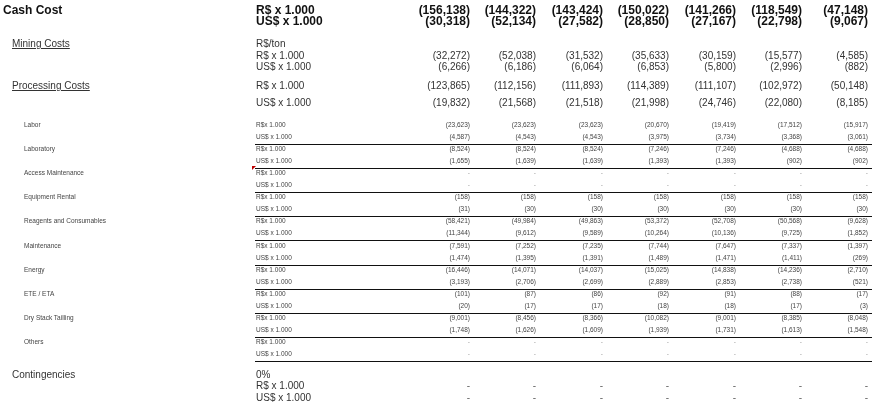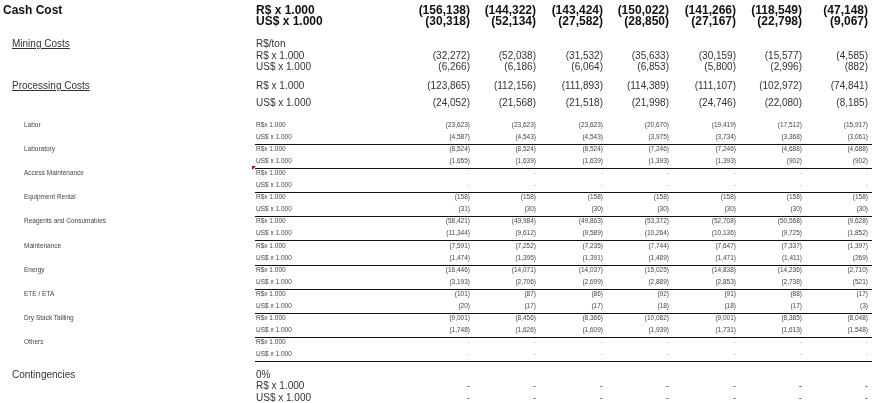--- a/index.html
+++ b/index.html
@@ -77,25 +77,25 @@
     </div>
     <div class="row sec" style="top: 80px;">
       <span class="lbl sec-title" style="left: 12px;">Processing Costs</span>
       <span class="unit">R$ x 1.000</span>
       <span class="val c0 ">(123,865)</span>
       <span class="val c1 ">(112,156)</span>
       <span class="val c2 ">(111,893)</span>
       <span class="val c3 ">(114,389)</span>
       <span class="val c4 ">(111,107)</span>
       <span class="val c5 ">(102,972)</span>
-      <span class="val c6 ">(74,841)</span>
+      <span class="val c6 ">(50,148)</span>
     </div>
     <div class="row sec" style="top: 97px;">
       <span class="unit">US$ x 1.000</span>
-      <span class="val c0 ">(24,052)</span>
+      <span class="val c0 ">(19,832)</span>
       <span class="val c1 ">(21,568)</span>
       <span class="val c2 ">(21,518)</span>
       <span class="val c3 ">(21,998)</span>
       <span class="val c4 ">(24,746)</span>
       <span class="val c5 ">(22,080)</span>
       <span class="val c6 ">(8,185)</span>
     </div>
     <div class="row det" style="top: 121px;">
       <span class="lbl " style="left: 24px;">Labor</span>
       <span class="unit">R$x 1.000</span>

